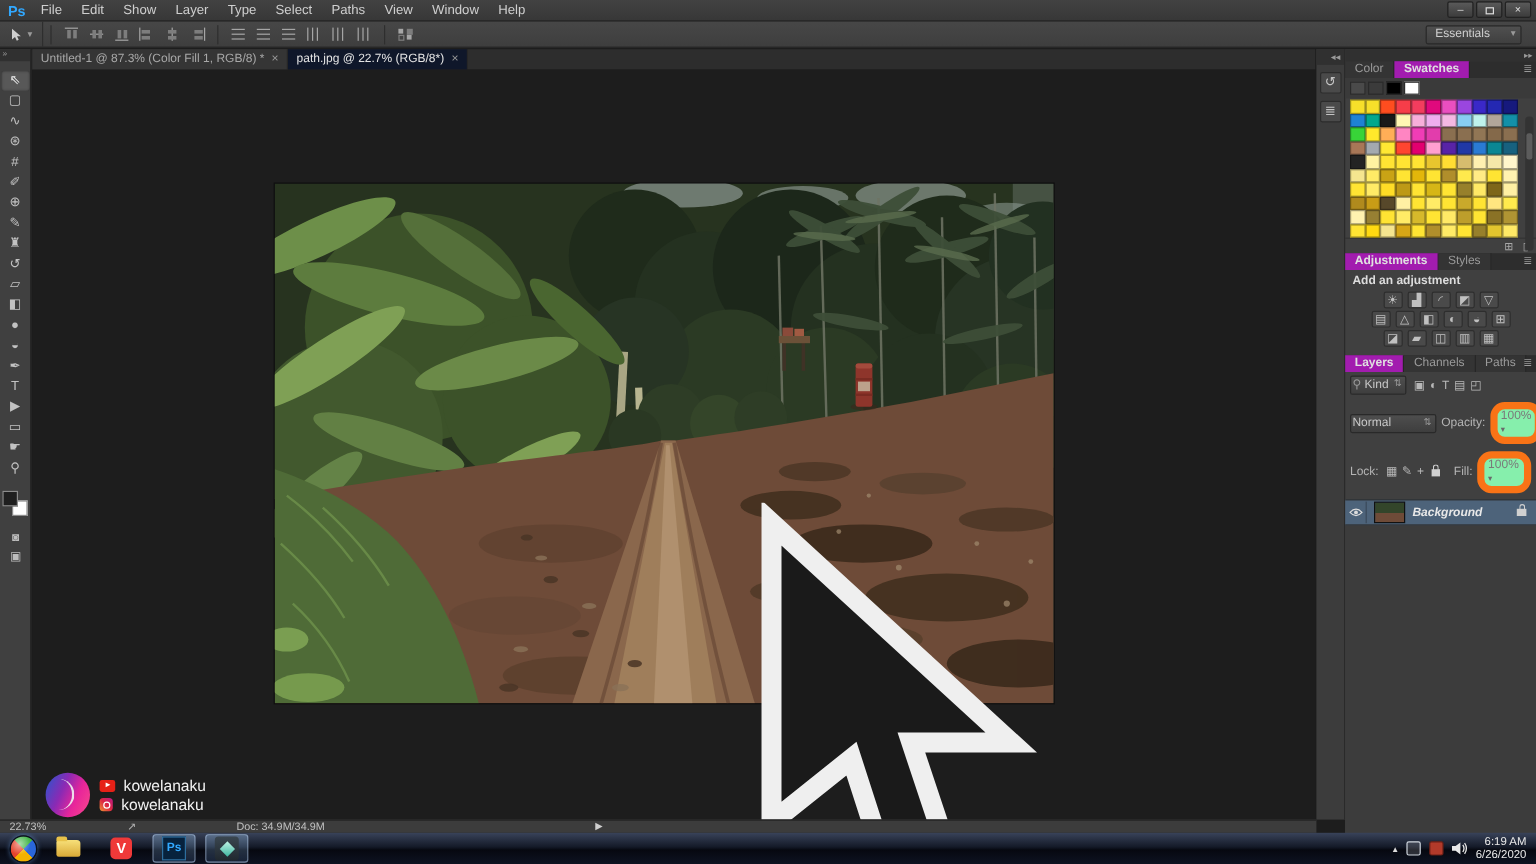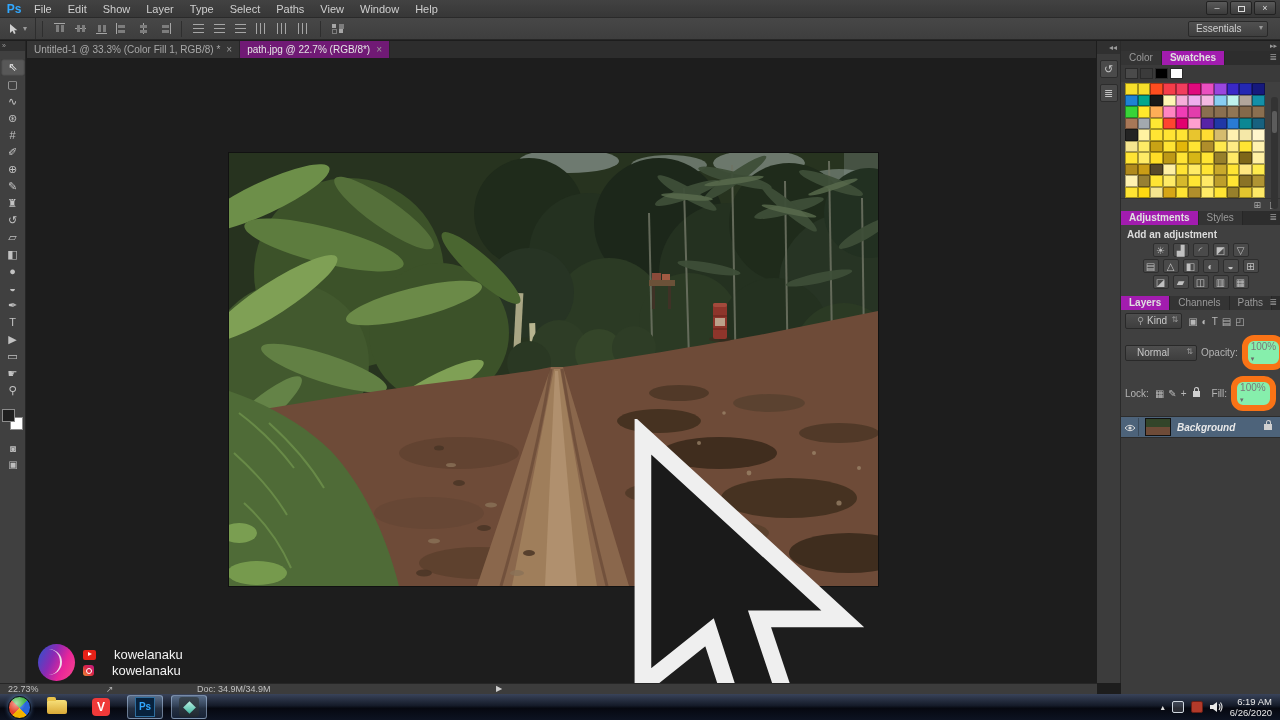--- a/index.html
+++ b/index.html
@@ -65,21 +65,21 @@
   .tool.selected { background:#585858; color:#f0f0f0; box-shadow:inset 0 0 2px #1e1e1e; }
   .fgbg { position:absolute; left:2px; top:368px; width:22px; height:24px; }
   .fg { position:absolute; left:0; top:0; width:13px; height:13px; border:1px solid #8c8c8c; z-index:2; }
   .bg { position:absolute; left:8px; top:8px; width:13px; height:13px; border:1px solid #8c8c8c; }
   .mini-tools { position:absolute; left:0; top:400px; width:26px; text-align:center; color:#bdbdbd; font-size:10px; line-height:16px; }
 
   
   .tabstrip { position:absolute; left:27px; top:0; width:1069px; height:17px; background:#2d2d2d; display:flex; }
   .doc-tab { height:17px; padding:0 7px; font-size:10px; line-height:17px; color:#a8a8a8;
     background:#353535; border-right:1px solid #262626; display:flex; gap:6px; align-items:center; }
-  .doc-tab.active { background:#701a75; color:#e4e4e4; }
+  .doc-tab.active { background:#0f172a; color:#e4e4e4; }
   .tab-close { color:#9a9a9a; font-size:10px; }
   .canvas { position:absolute; left:27px; top:17px; width:1069px; height:625px; background:#1d1d1d; overflow:hidden; }
   .photo { position:absolute; left:202px; top:95px; width:649px; height:433px; box-shadow:0 0 0 1px #111; }
   .photo svg { display:block; width:100%; height:100%; }
   .cursor { position:absolute; left:206px; top:266px; width:22px; height:26px; pointer-events:none; }
 
   
   .statusbar { position:absolute; left:0; top:642px; width:1097px; height:11px; background:#3c3c3c;
     border-top:1px solid #262626; color:#c0c0c0; font-size:9px; line-height:10px; }
   .statusbar .zoomval { position:absolute; left:8px; top:0; }
@@ -107,21 +107,21 @@
   .swatch-scroll { position:absolute; right:2px; top:46px; width:7px; height:112px; background:#333; border-radius:3px; }
   .swatch-scroll::before { content:""; position:absolute; left:1px; top:14px; width:5px; height:22px; background:#5c5c5c; border-radius:2px; }
   .panel-foot { height:13px; display:flex; justify-content:flex-end; gap:8px; padding-right:6px; color:#a8a8a8;
     font-size:9px; line-height:13px; border-top:1px solid #333; }
   .adj-head { color:#dcdcdc; font-size:10px; font-weight:bold; padding:4px 0 2px 6px; }
   .adj-row { display:flex; justify-content:center; gap:4px; padding:1px 0; }
   .adj-ico { width:16px; height:14px; background:#4a4a4a; border:1px solid #2e2e2e; border-radius:2px;
     color:#c0c0c0; font-size:10px; line-height:13px; text-align:center; }
   .layers-row { display:flex; align-items:center; padding:3px 4px; gap:4px; color:#b4b4b4; font-size:10px; }
   .dd-sm { background:linear-gradient(#4e4e4e,#3e3e3e); border:1px solid #292929; border-radius:2px;
-    color:#c8c8c8; font-size:10px; padding:1px 14px 2px 11px; position:relative; }
+    color:#c8c8c8; font-size:10px; padding:1px 14px 2px 1px; position:relative; }
   .dd-sm::after { content:"⇅"; position:absolute; right:3px; top:1px; font-size:8px; color:#9a9a9a; }
   .gray-val { color:#7a7a7a; background:#86efac; border:6px solid #f97316; padding:0 3px 1px; border-radius:12px; }
   .gray-val::after { content:" ▾"; font-size:7px; color:#6a6a6a; }
   .filter-icons span { margin:0 2px; color:#b8b8b8; font-size:10px; }
   .layer-row { display:flex; align-items:center; height:22px; background:#4d637a; border-top:1px solid #2c2c2c;
     border-bottom:1px solid #2c2c2c; margin-top:2px; color:#e8e8e8; }
   .eye-cell { width:18px; text-align:center; border-right:1px solid #3a4a5a; }
   .layer-thumb { width:26px; height:18px; margin:0 6px; border:1px solid #111;
     background:linear-gradient(#33452a 0 52%, #6e4b38 52% 100%); }
   .layer-name { flex:1; font-size:10px; font-style:italic;font-weight:bold; }
@@ -130,21 +130,21 @@
     border:1px solid #d0d0d0; border-bottom:none; border-radius:3px 3px 0 0; }
   .layers-body { height:345px; background:#3c3c3c; }
 
   
   .watermark { position:absolute; left:38px; top:603px; display:flex; align-items:center; z-index:5; }
   .wm-logo { width:37px; height:37px; border-radius:50%;
     background:linear-gradient(115deg,#3a4ec9 8%,#8a2ab4 38%,#e8259a 66%,#f4418f 92%); position:relative; }
   .wm-logo::before { content:""; position:absolute; left:9px; top:5px; width:13px; height:26px;
     border-right:2px solid #f2f2f2; border-radius:0 90% 90% 0 / 0 50% 50% 0; opacity:.9; }
   .wm-lines { margin-left:8px; }
-  .wm-line { display:flex; align-items:center; gap:18px; height:16px; }
+  .wm-line { display:flex; align-items:center; gap:7px; height:16px; }
   .wm-text { color:#f2f2f2; font-size:13px; }
   .yt-ico { width:13px; height:10px; background:#e62117; border-radius:2px; position:relative; }
   .yt-ico::before { content:""; position:absolute; left:5px; top:2.5px; border-left:4px solid #fff;
     border-top:2.5px solid transparent; border-bottom:2.5px solid transparent; }
   .ig-ico { width:11px; height:11px; border-radius:3px;
     background:linear-gradient(45deg,#f09433,#dc2743 50%,#bc1888); position:relative; }
   .ig-ico::before { content:""; position:absolute; left:2.5px; top:2.5px; width:4px; height:4px;
     border:1px solid #fff; border-radius:50%; }
 
   
@@ -280,21 +280,21 @@
         <span class="bg" style="background: rgb(255, 255, 255);"></span>
       </div>
       <div class="mini-tools">
         <div>◙</div>
         <div>▣</div>
       </div>
     </div>
 
     <div class="tabstrip">
       <div class="doc-tab">
-        <span>Untitled-1 @ 33.3% (Color Fill 1, RGB/8) *</span>
+        <span>Untitled-1 @ 87.3% (Color Fill 1, RGB/8) *</span>
         <span class="tab-close">×</span>
       </div>
       <div class="doc-tab active">
         <span>path.jpg @ 22.7% (RGB/8*)</span>
         <span class="tab-close">×</span>
       </div>
     </div>
 
     <div class="canvas">
       <div class="photo">

